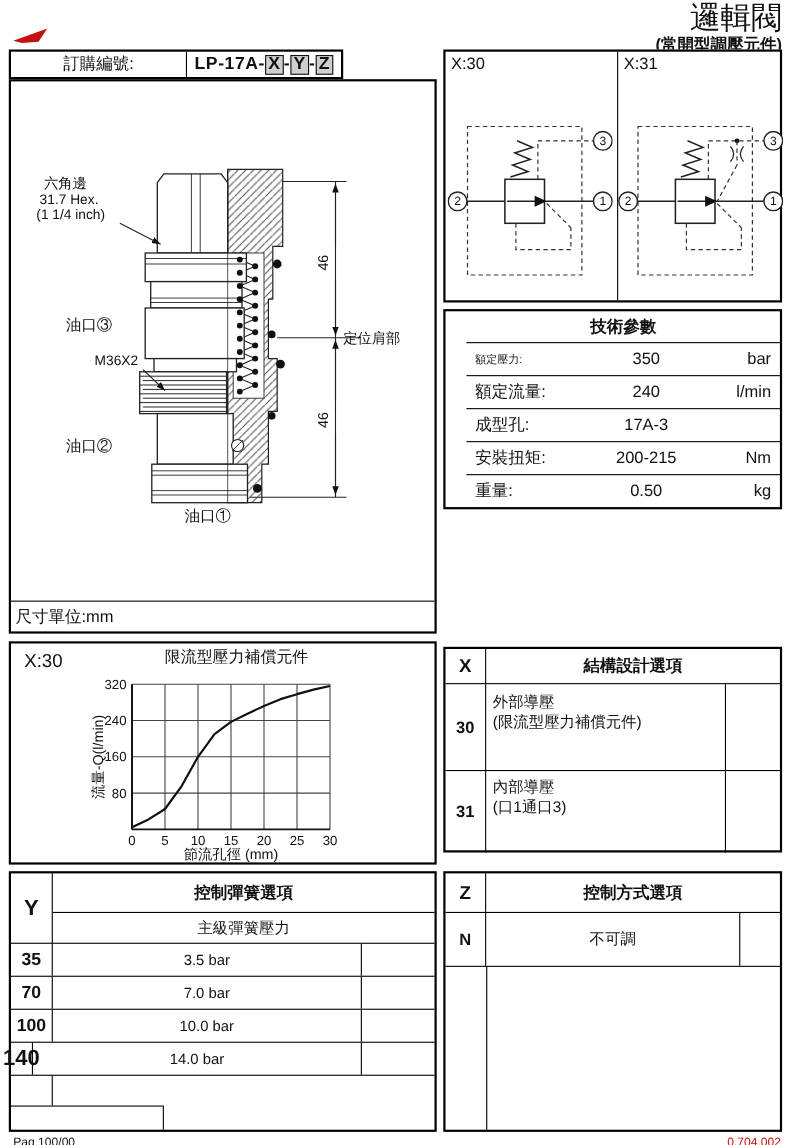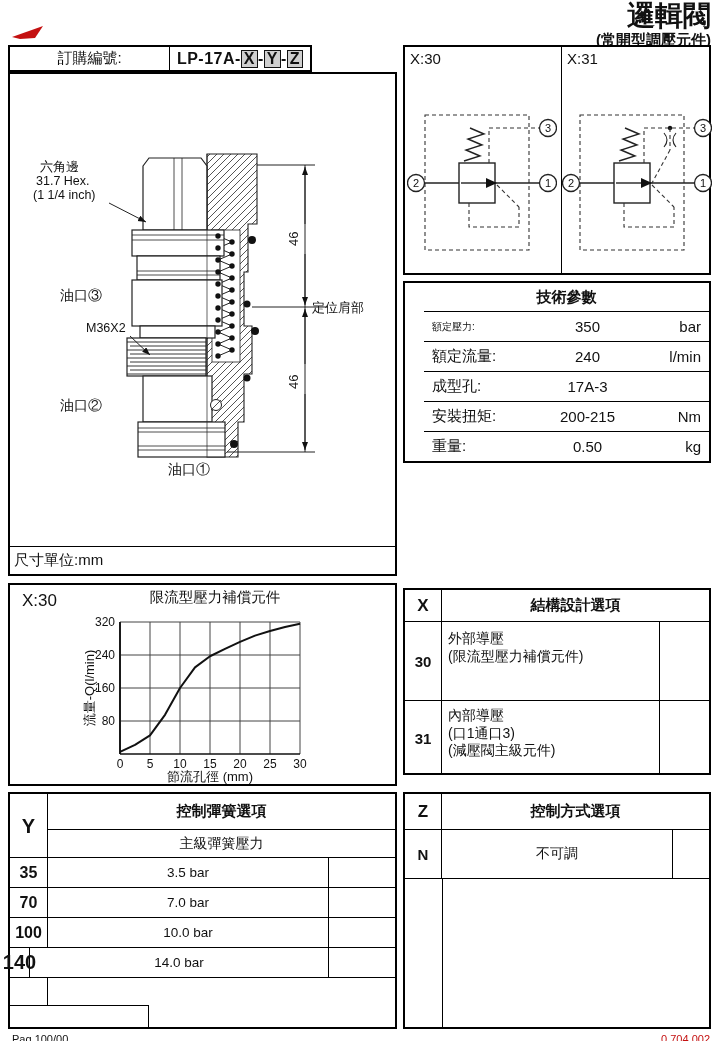--- a/index.html
+++ b/index.html
@@ -4,21 +4,21 @@
 <style>
   html,body{margin:0;padding:0;background:#fff;}
   .page{position:relative;width:714px;height:1041px;background:#fff;overflow:hidden;
         font-family:"Liberation Sans",sans-serif;color:#111;}
   .abs{position:absolute;}
   .bx{border:2px solid #000;box-sizing:border-box;background:#fff;}
   .cell{box-sizing:border-box;display:flex;align-items:center;}
   .ctr{justify-content:center;text-align:center;}
   .b{font-weight:bold;}
   
-  .title{font-size:28px;font-weight:bold;line-height:1.0;text-align:right;}
+  .title{font-size:28px;font-weight:normal;line-height:1.0;text-align:right;}
   .subtitle{font-size:15px;font-weight:bold;text-align:right;margin-top:1px;}
   
   .codebox{display:inline-block;background:#cfcfcf;border:1.6px solid #111;padding:0 2px;
            line-height:16px;font-weight:bold;}
   
   .outline{fill:#fff;stroke:#222;stroke-width:1.2;}
   .thin{stroke:#222;stroke-width:.8;fill:none;}
   .hatchpoly{fill:url(#hatch);stroke:#222;stroke-width:1.1;}
   .dot{fill:#111;}
   .dimline{stroke:#222;stroke-width:1;fill:none;}
@@ -305,21 +305,20 @@
         <div>(限流型壓力補償元件)</div>
         <div></div>
       </div>
       <div style="width:49px;"></div>
     </div>
     <div style="display:flex;height:74px;">
       <div class="cell ctr b" style="width:37px;border-right:1.6px solid #000;font-size:15px;">31</div>
       <div style="flex:1;padding:6px 6px;font-size:14px;line-height:1.25;border-right:1.4px solid #000;">
         <div>內部導壓</div>
         <div>(口1通口3)</div>
-        <div>(減壓閥主級元件)</div>
       </div>
       <div style="width:49px;"></div>
     </div>
   </div>
 
   <div class="abs bx" style="left:8px;top:792px;width:389px;height:237px;">
     <div class="abs" style="left:0;top:0;width:38px;height:64px;border-right:1.6px solid #000;display:flex;align-items:center;justify-content:center;font-size:20px;font-weight:bold;box-sizing:border-box;">Y</div>
     <div class="abs cell ctr" style="left:38px;top:36px;right:0;height:28px;border-bottom:1.6px solid #000;font-size:14px;">主級彈簧壓力</div>
     <div class="abs cell ctr b" style="left:38px;top:0;right:0;height:36px;border-bottom:1.4px solid #000;font-size:15px;">控制彈簧選項</div>
     <div class="abs hline" style="left:0;top:62.5px;width:38px;"></div>

